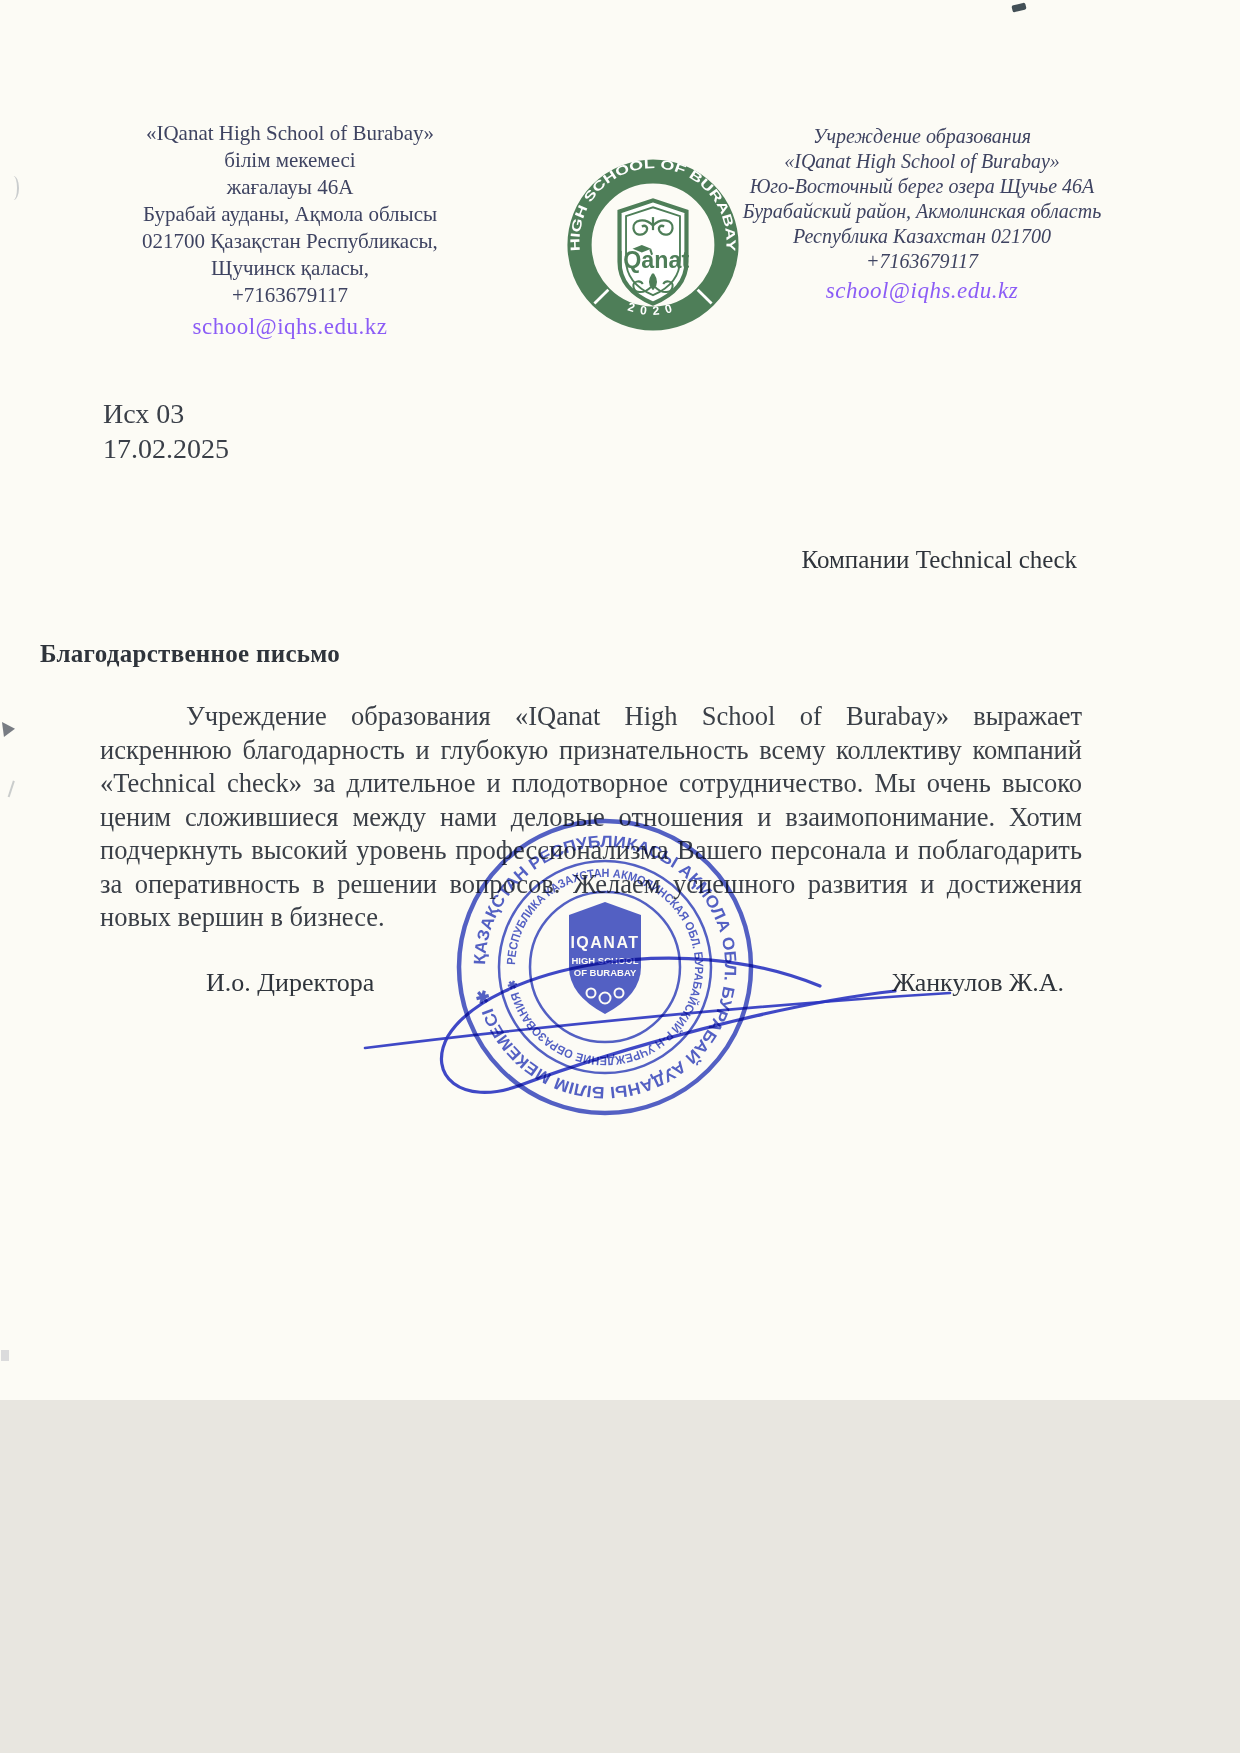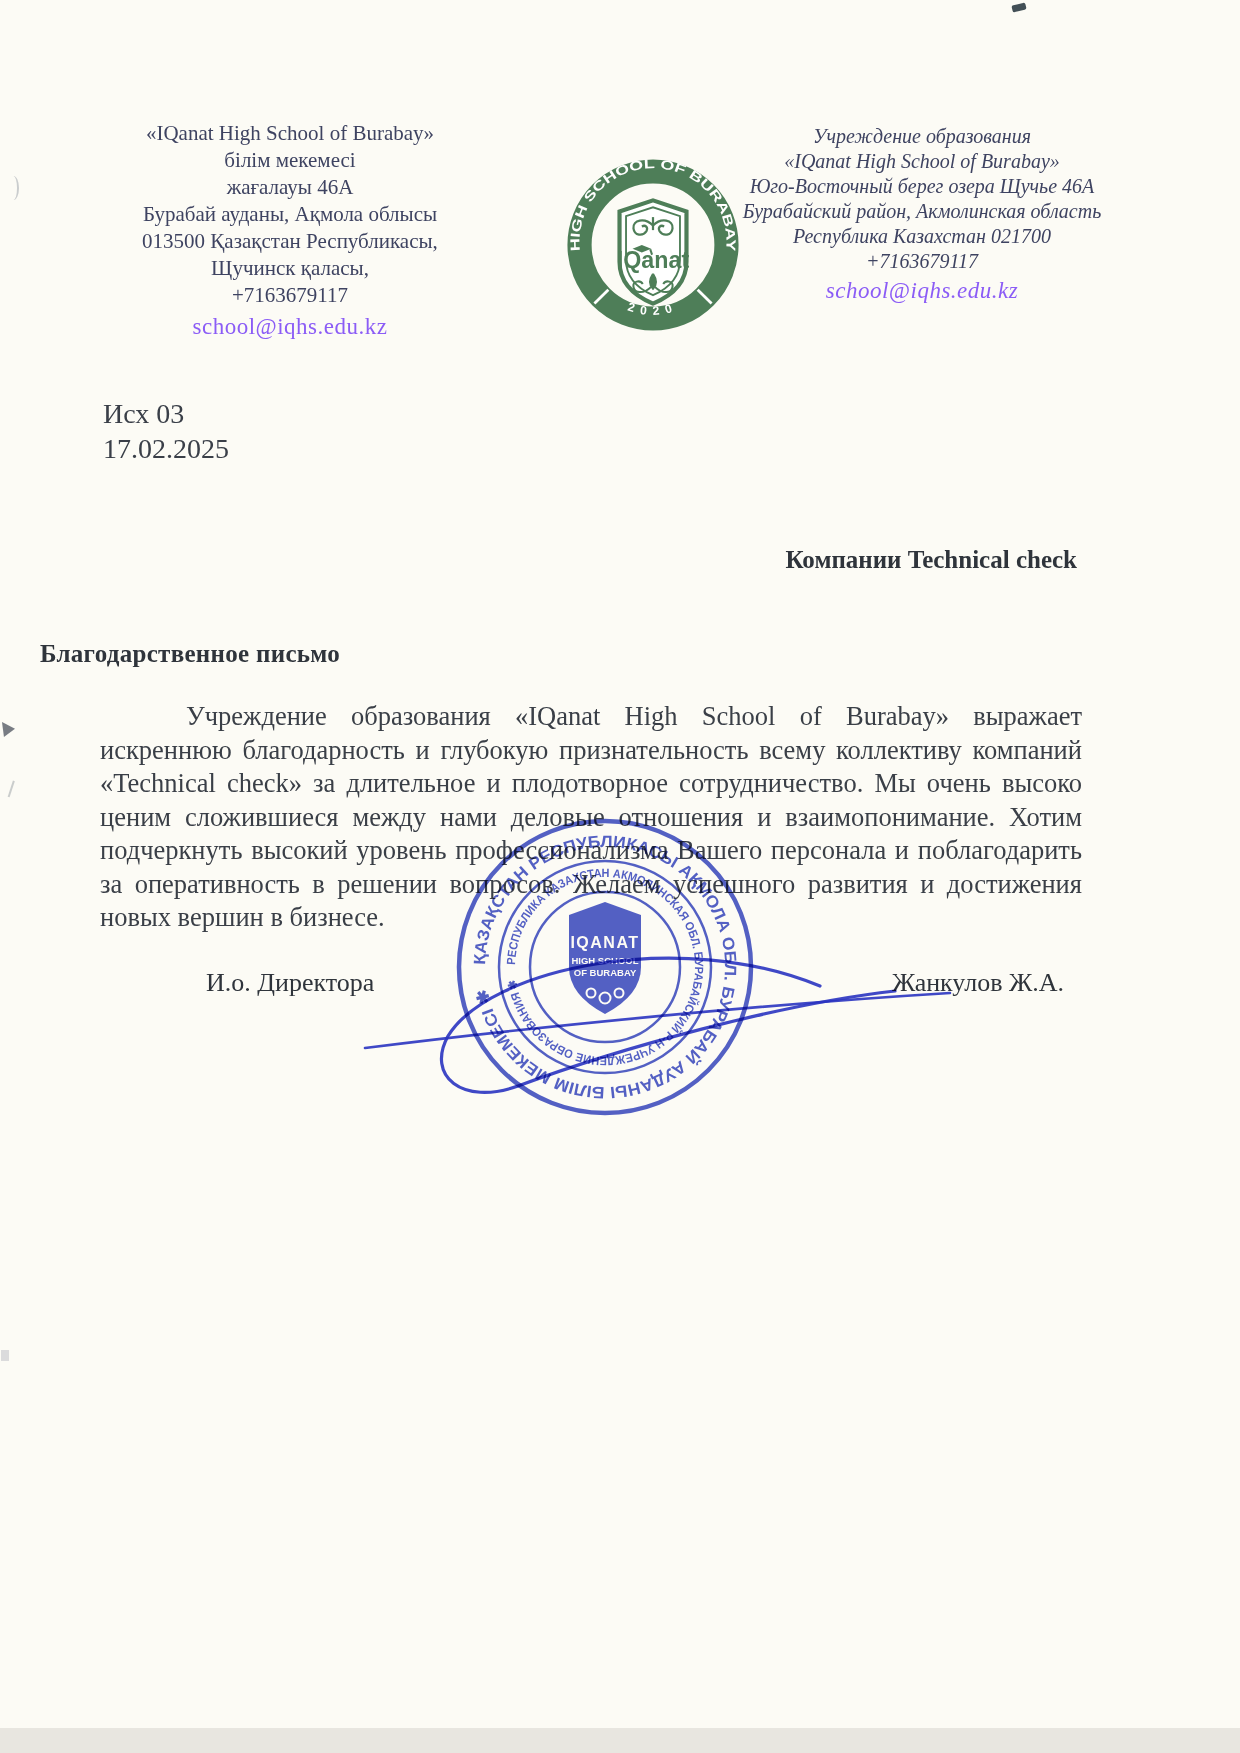--- a/index.html
+++ b/index.html
@@ -1,31 +1,31 @@
 <!DOCTYPE html>
 <html><head>
 <meta charset="utf-8">
 <style>
   html,body{margin:0;padding:0;background:#e8e6e0;}
   #page{
-    position:relative;width:1240px;height:1728px;margin:0 auto;
+    position:relative;width:1240px;height:1400px;margin:0 auto;
     background:#fcfbf5;overflow:hidden;
     font-family:"Liberation Serif", serif;color:#383d46;
   }
   
   .hdr-block{position:absolute;text-align:center;color:#3e4361;}
   #hdr-left{left:110px;top:120px;width:360px;font-size:21px;line-height:27px;}
   #hdr-right{left:722px;top:124px;width:400px;font-size:20px;line-height:25px;font-style:italic;}
   .hdr-line{white-space:nowrap;}
   .email{color:#8b5cf6;font-size:23px;margin-top:4px;letter-spacing:.5px;}
   #logo-wrap{position:absolute;left:560px;top:152px;width:186px;height:186px;}
   
   #ref-block{position:absolute;left:103px;top:396px;font-size:28px;line-height:35px;color:#3a3f48;}
   
-  #addressee{position:absolute;right:163px;top:546px;font-size:25px;font-weight:bold;color:#2f343b;}
+  #addressee{position:absolute;right:163px;top:546px;font-size:25px;font-weight:normal;color:#2f343b;}
   #letter-title{position:absolute;left:0;top:640px;width:1228px;
     font-size:25px;font-weight:bold;color:#2f343b;letter-spacing:.3px;padding-left:40px;}
   
   #body-par{position:absolute;left:100px;top:700px;width:982px;
     font-size:26.5px;line-height:33.5px;text-align:justify;text-indent:86px;color:#3a3f47;}
   
   .sig-label{position:absolute;top:968px;font-size:26px;font-weight:normal;color:#2f343b;}
   #sig-position{left:206px;}
   #sig-name{left:892px;}
   
@@ -50,21 +50,21 @@
 </head>
 <body>
 
 <div id="page">
 
   <div id="hdr-left" class="hdr-block">
     <div class="hdr-line">«IQanat High School of Burabay»</div>
     <div class="hdr-line">білім мекемесі</div>
     <div class="hdr-line">жағалауы 46А</div>
     <div class="hdr-line">Бурабай ауданы, Ақмола облысы</div>
-    <div class="hdr-line">013500 Қазақстан Республикасы,</div>
+    <div class="hdr-line">021700 Қазақстан Республикасы,</div>
     <div class="hdr-line">Щучинск қаласы,</div>
     <div class="hdr-line">+7163679117</div>
     <div class="email">school@iqhs.edu.kz</div>
   </div>
 
   <div id="logo-wrap">
     <svg viewBox="0 0 200 200" width="186" height="186">
       <defs>
         <path id="logoTopArc" d="M 24,118 A 79,79 0 1 1 176,118"></path>
         <path id="logoBottomArc" d="M 52,158 A 76,76 0 0 0 148,158"></path>

